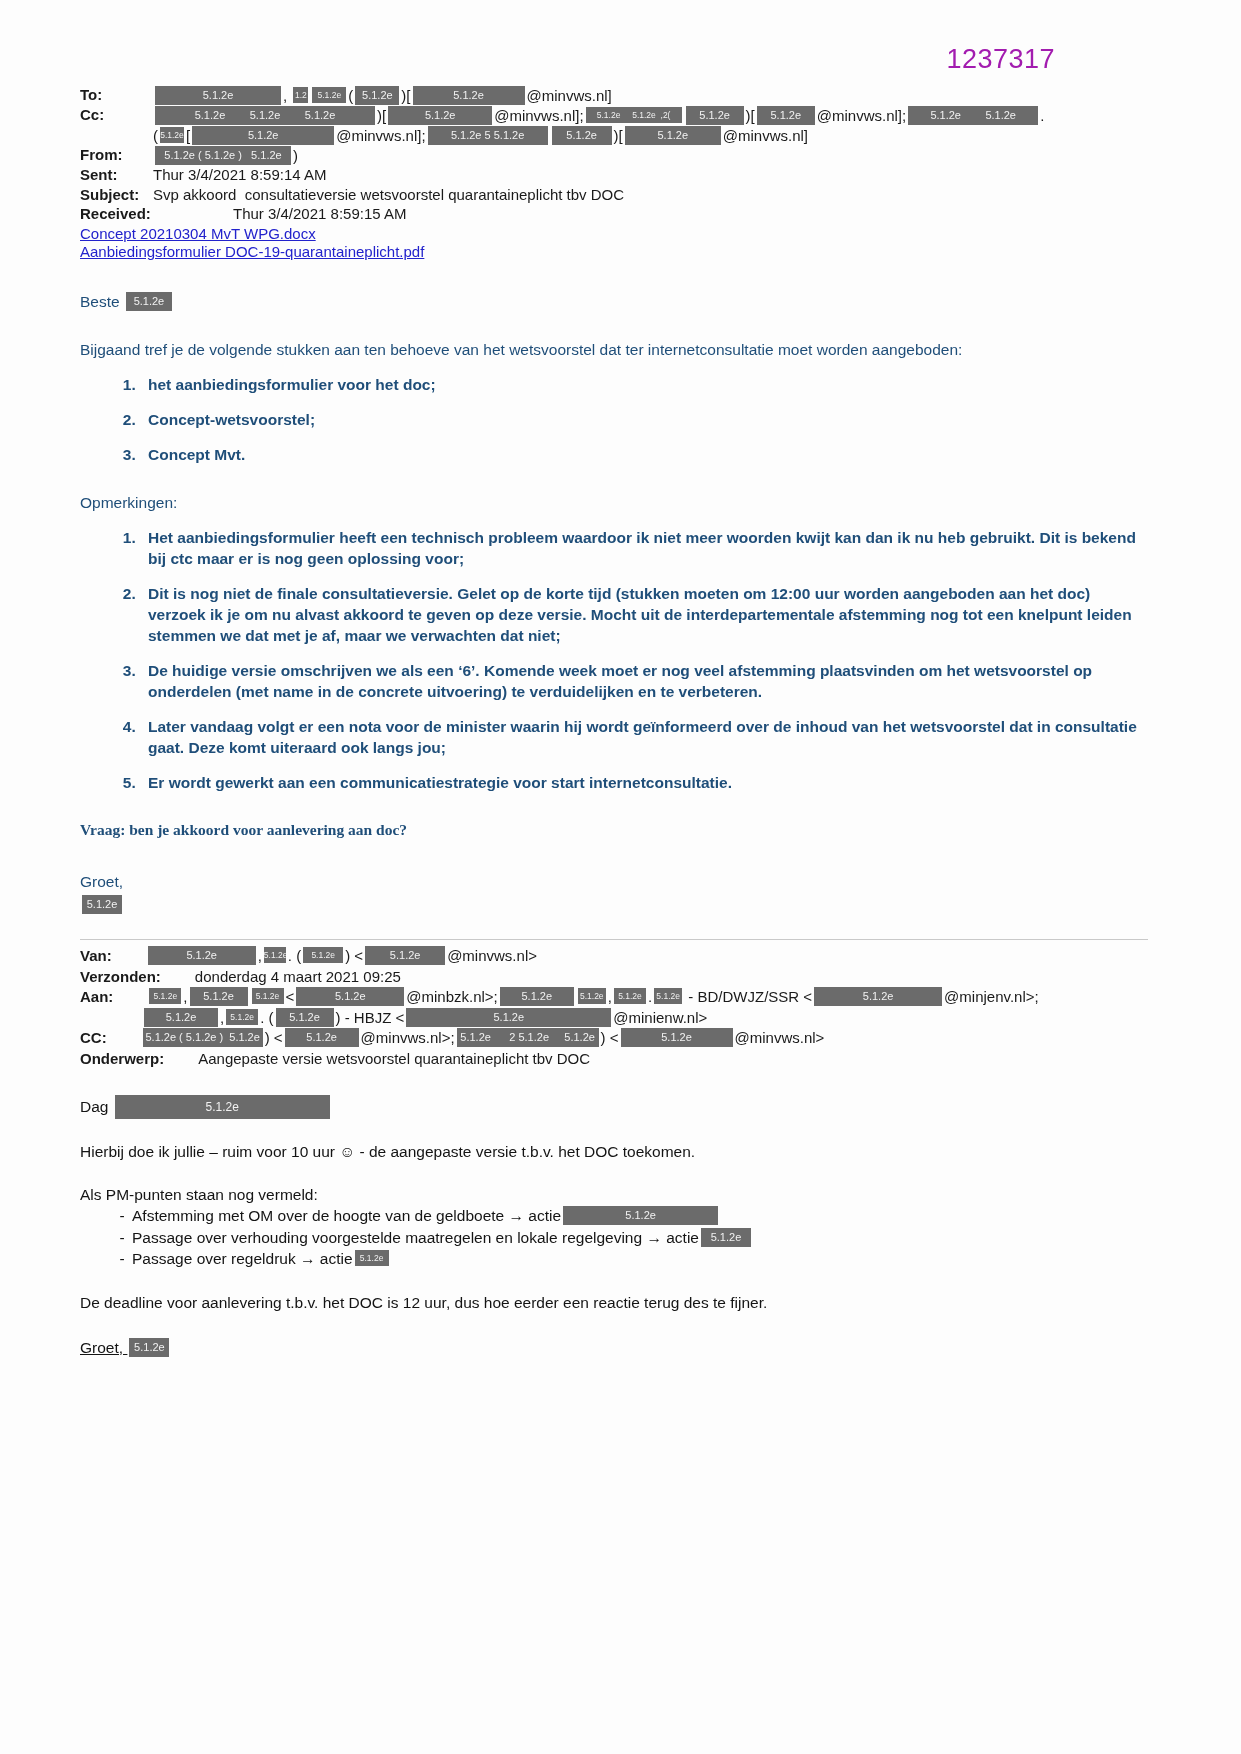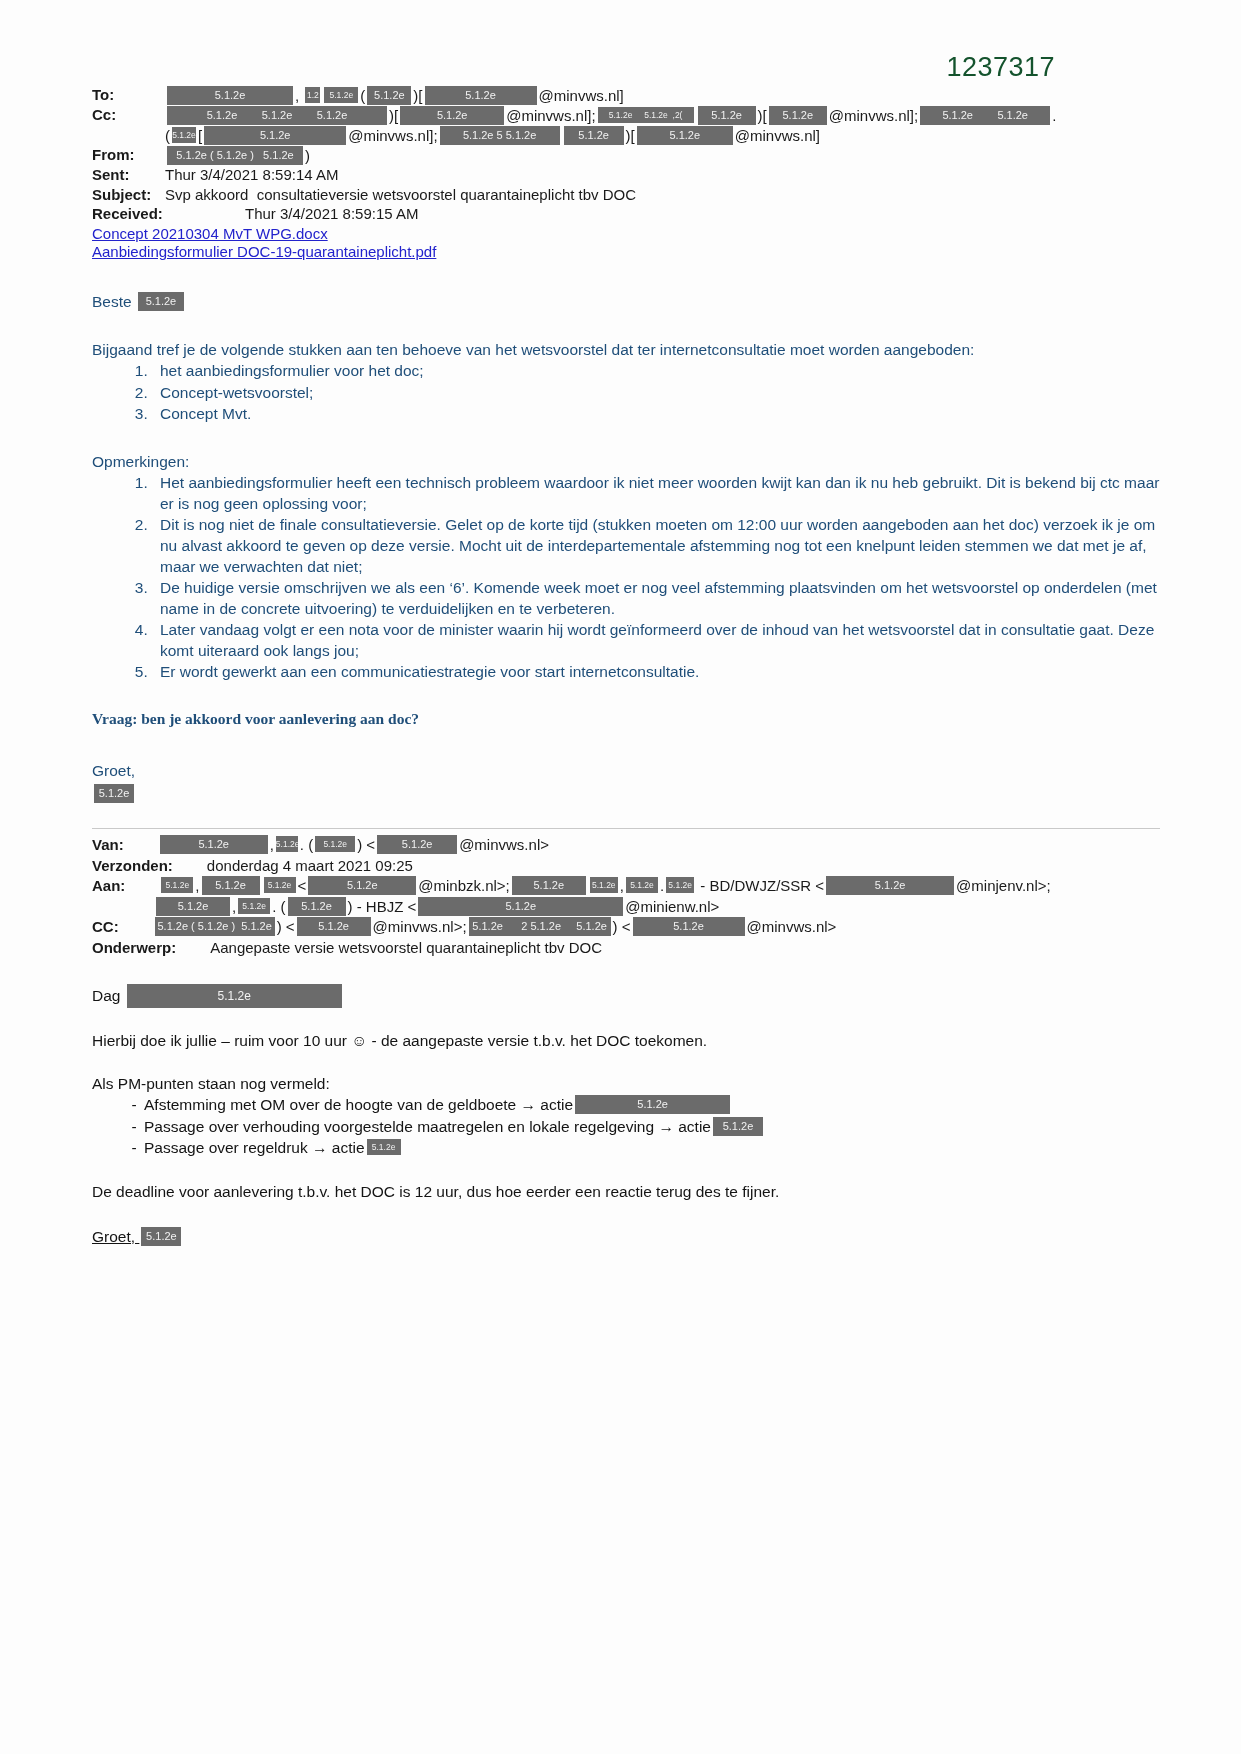--- a/index.html
+++ b/index.html
@@ -7,25 +7,25 @@
   .page {
     position:relative;
     width:1241px; height:1754px;
     margin:0 auto;
     background:#fdfdfd;
     font-family:"Liberation Sans", sans-serif;
     color:#1a1a1a;
     overflow:hidden;
   }
   .doc-number {
-    position:absolute; top:52px; right:186px;
-    font-size:27px; color:#14532d; letter-spacing:0.5px;
+    position:absolute; top:44px; right:186px;
+    font-size:27px; color:#a21caf; letter-spacing:0.5px;
   }
   .content {
-    position:absolute; left:92px; top:86px; width:1068px;
+    position:absolute; left:80px; top:86px; width:1068px;
   }
 
   
   .hdr-block { font-size:15px; line-height:18.5px; }
   .hdr-row { display:flex; align-items:flex-start; margin-bottom:0.5px; min-height:19px; }
   .hdr-label { font-weight:bold; white-space:pre; }
   .cols .hdr-label { flex:0 0 73px; }
   .inline .hdr-label { margin-right:5px; }
   .hdr-content { flex:1; white-space:normal; }
   .seg { white-space:pre; }
@@ -46,21 +46,21 @@
   .attachments a {
     display:block; color:#2222cc; text-decoration:underline;
     font-size:15px; line-height:17.5px;
   }
 
   
   .body1 { color:#1f4e79; font-size:15.5px; line-height:21px; }
   .body1 .beste-line { margin-top:31px; }
   .body1 .intro { margin-top:27px; }
   .body1 ol { margin:0; padding-left:60px; }
-  .body1 ol li { padding-left:8px; margin-top:0; line-height:21px; margin-bottom:0; }
+  .body1 ol li { padding-left:8px; margin-top:14px; line-height:21px; margin-bottom:0;font-weight:bold; }
   .body1 .doclist li { margin-bottom:0.5px; }
   .opmerkingen-title { margin-top:27px; }
   .remarks li { margin-bottom:1px; }
   .vraag { font-weight:bold; margin-top:26px;font-family:Liberation Serif, serif; }
   .groet1 { margin-top:31px; }
   .sign1 { margin-top:2px; }
 
   .rule { border:none; border-top:1.5px solid #c9c9c9; margin:24px 0 6px 0; width:100%; }
 
   

